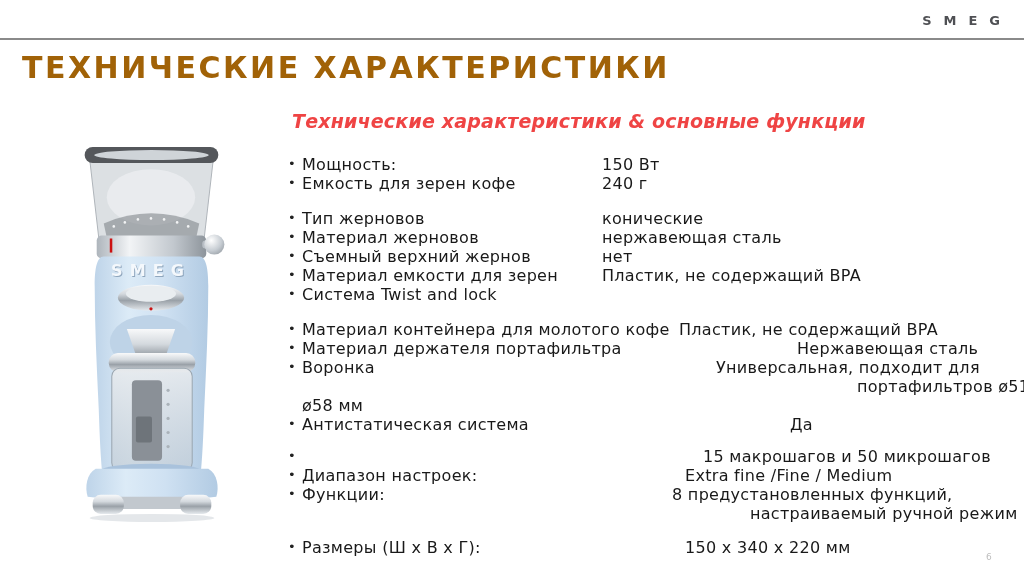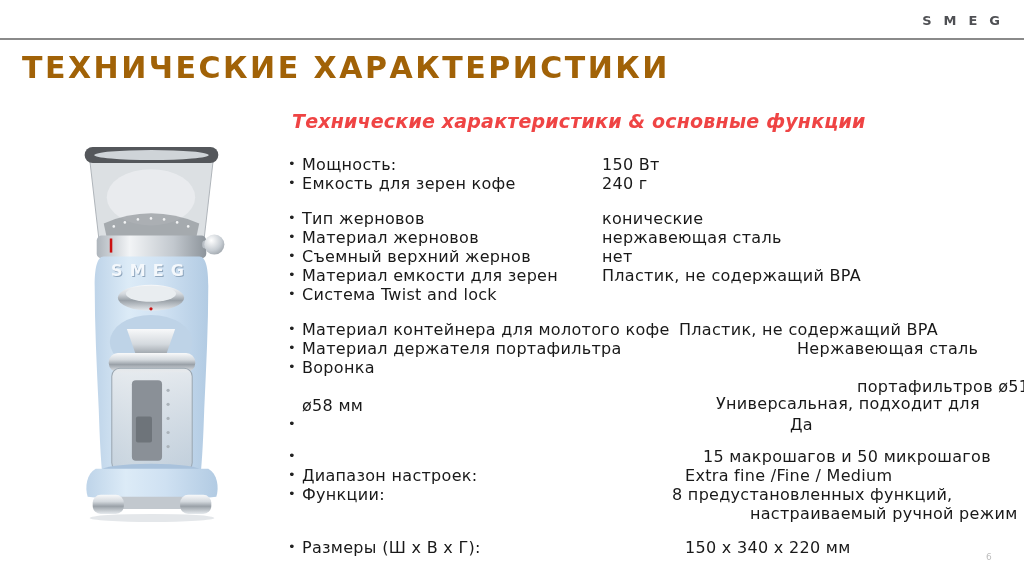--- a/index.html
+++ b/index.html
@@ -181,30 +181,31 @@
         <span class="val" style="left: 679px;">Пластик, не содержащий BPA</span>
       </div>
       <div class="spec-row" style="top: 339px;">
         <span class="bullet">•</span>
         <span class="lbl">Материал держателя портафильтра</span>
         <span class="val" style="left: 797px;">Нержавеющая сталь</span>
       </div>
       <div class="spec-row" style="top: 358px;">
         <span class="bullet">•</span>
         <span class="lbl">Воронка</span>
-        <span class="val" style="left: 716px; margin-top: 36px;">Универсальная, подходит для</span>
+        <span class="val" style="left: 716px;">Универсальная, подходит для</span>
       </div>
       <div class="spec-row" style="top: 377px;">
         <span class="val" style="left: 857px;">портафильтров ø51 и</span>
       </div>
       <div class="spec-row" style="top: 396px;">
         <span class="lbl">ø58 мм</span>
       </div>
       <div class="spec-row" style="top: 415px;">
         <span class="bullet">•</span>
+        <span class="lbl">Антистатическая система</span>
         <span class="val" style="left: 790px;">Да</span>
       </div>
       <div class="spec-row" style="top: 447px;">
         <span class="bullet">•</span>
         <span class="val" style="left: 703px;">15 макрошагов и 50 микрошагов</span>
       </div>
       <div class="spec-row" style="top: 466px;">
         <span class="bullet">•</span>
         <span class="lbl">Диапазон настроек:</span>
         <span class="val" style="left: 685px;">Extra fine /Fine / Medium</span>

